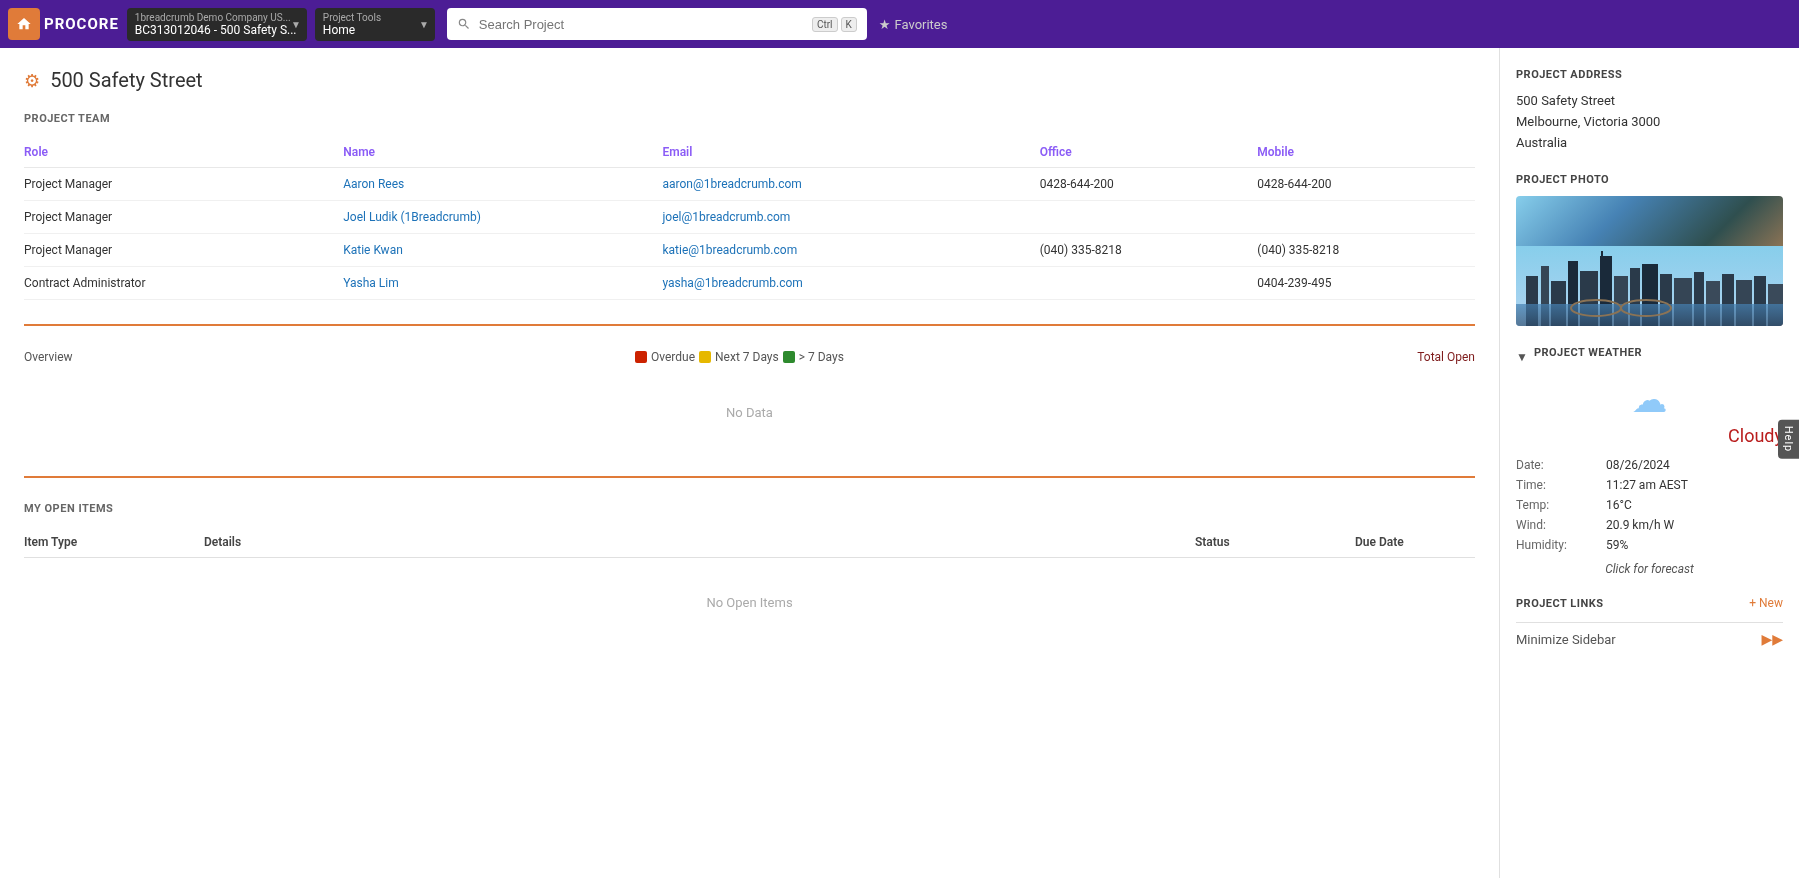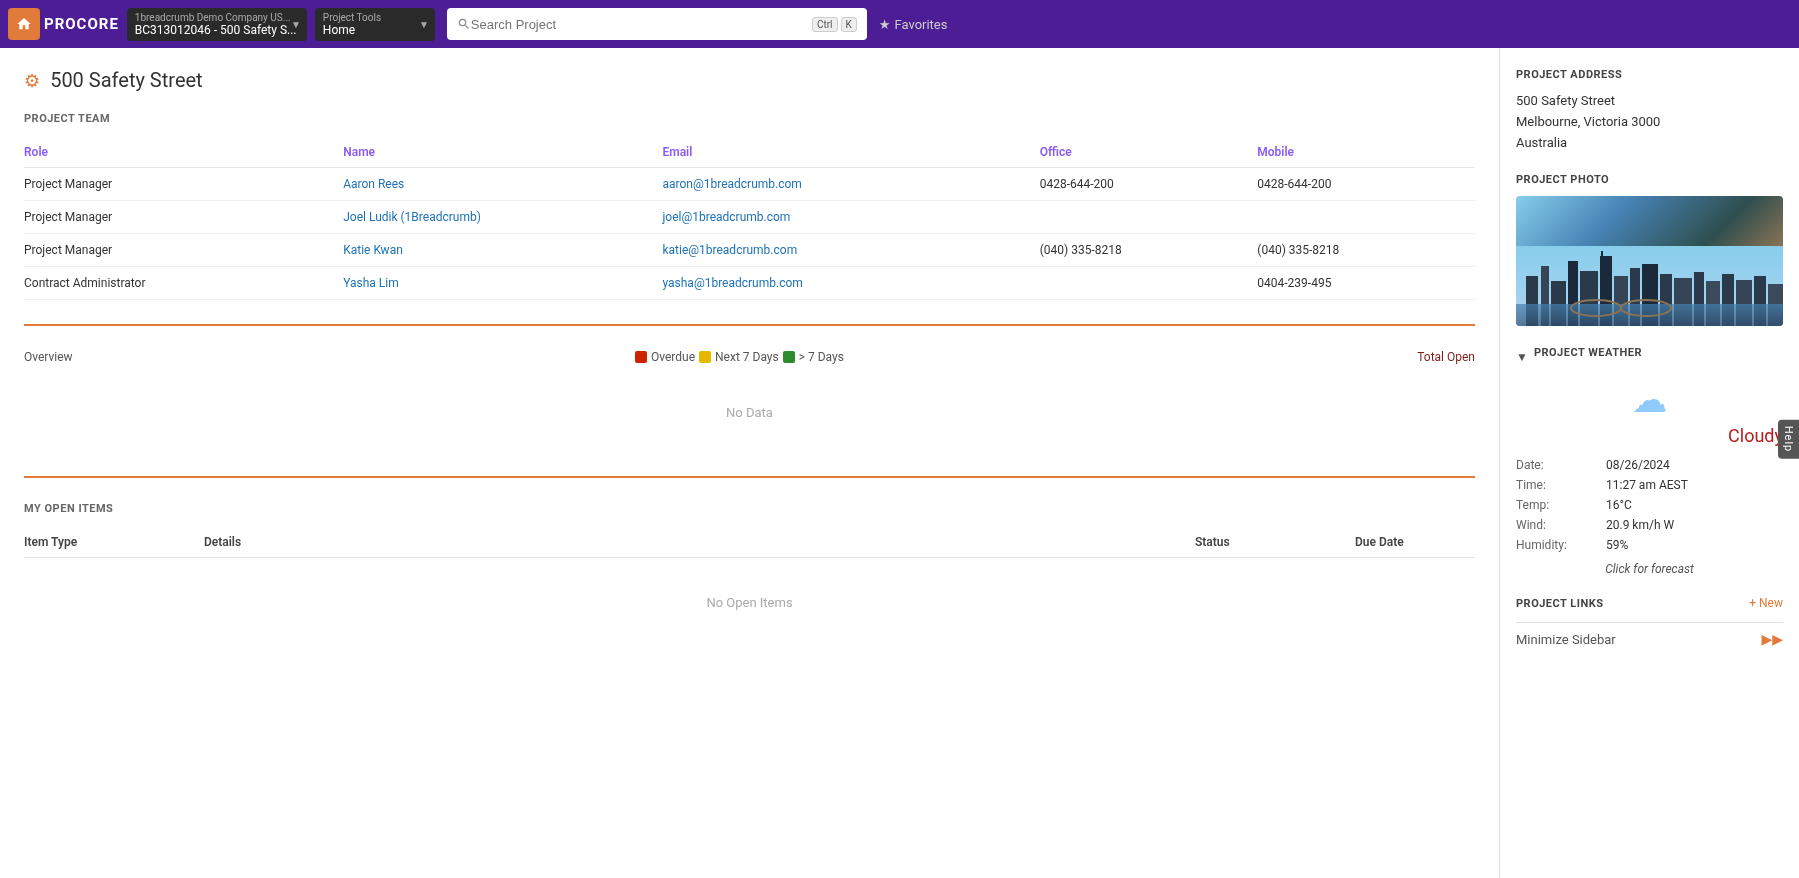--- a/index.html
+++ b/index.html
@@ -89,21 +89,21 @@
     .search-bar {
       display: flex;
       align-items: center;
       background: #fff;
       border-radius: 4px;
       padding: 0 10px;
       height: 32px;
       flex: 1;
       max-width: 420px;
       margin-left: 8px;
-      gap: 0;
+      gap: 8px;
     }
     .search-bar input {
       border: none;
       outline: none;
       flex: 1;
       font-size: 13px;
       color: #555;
       background: transparent;
     }
     .search-kbd {

